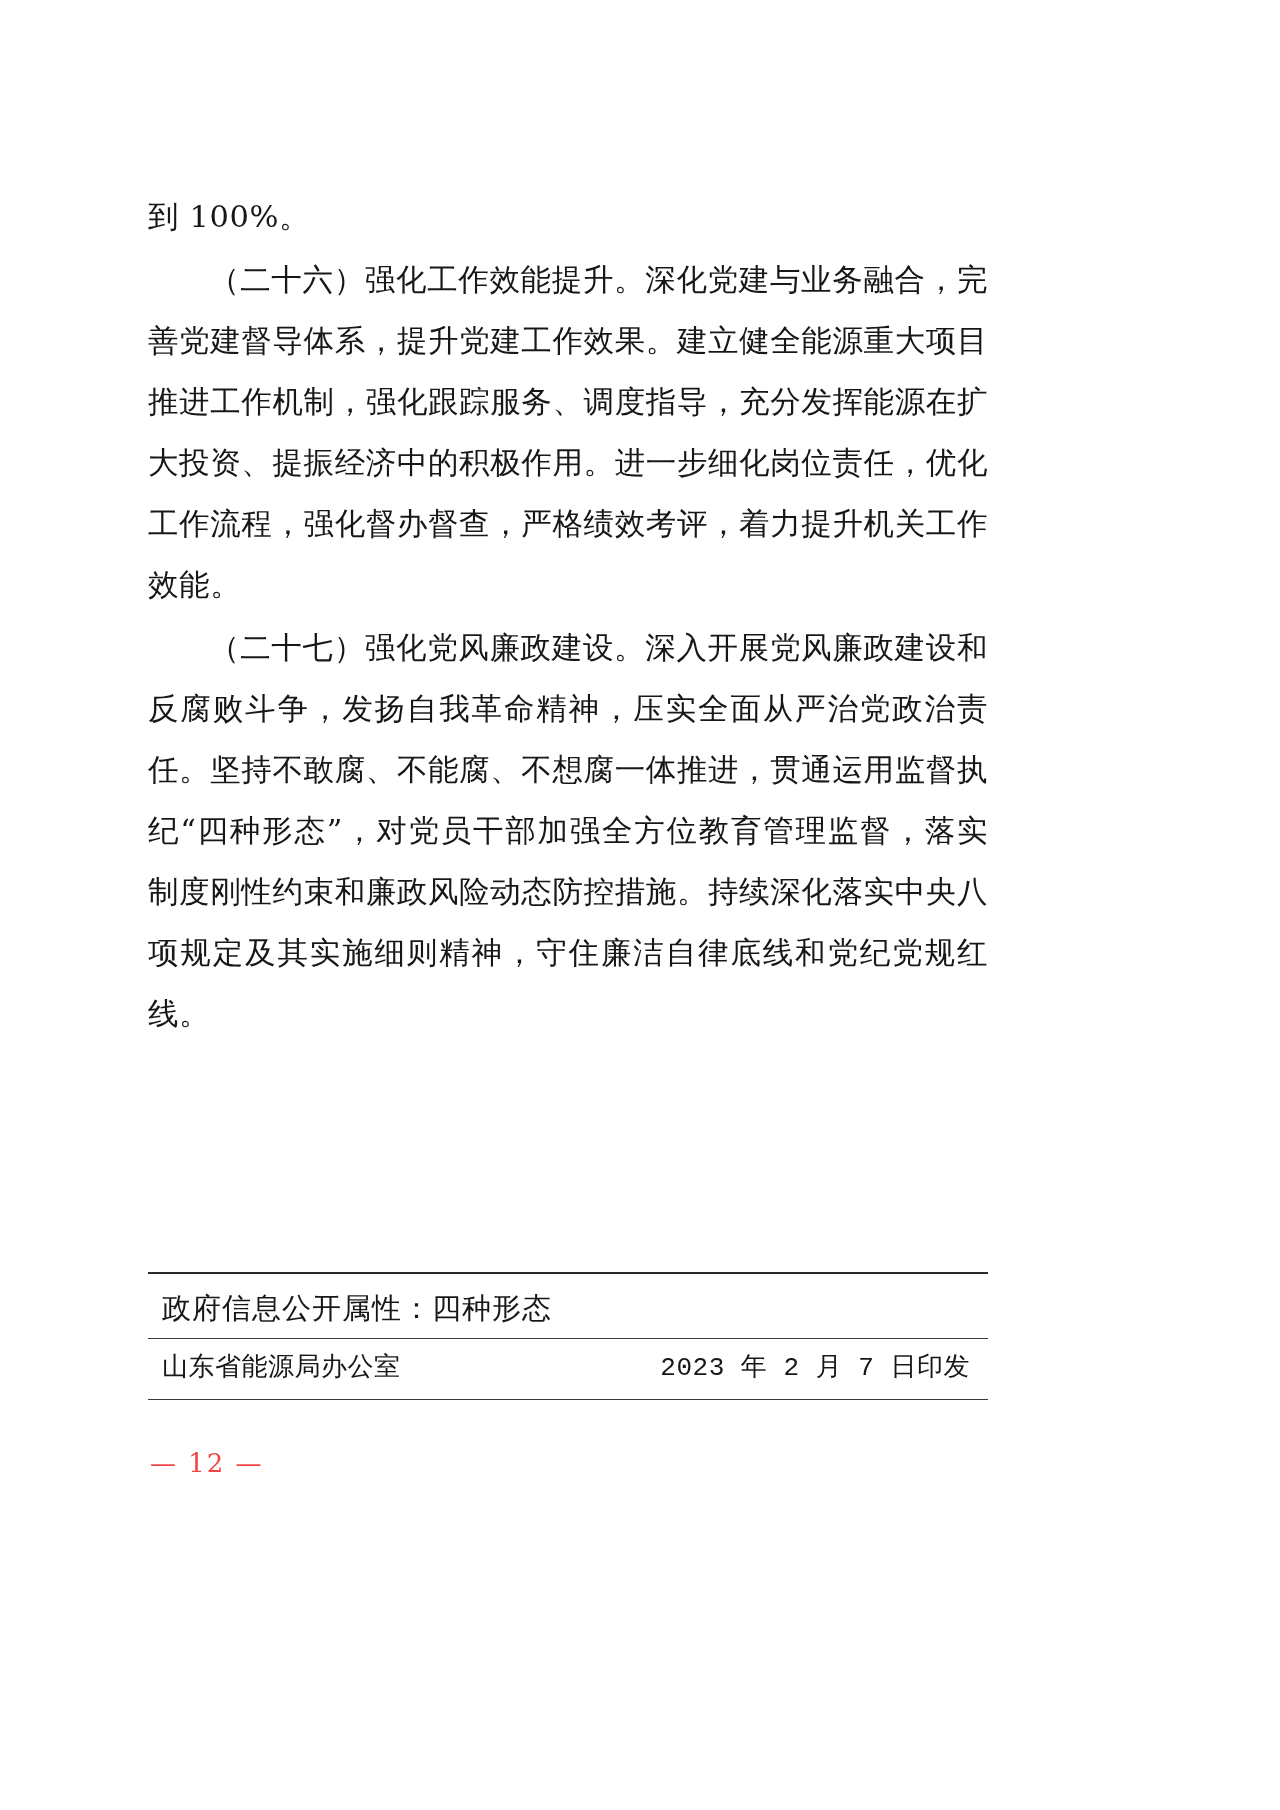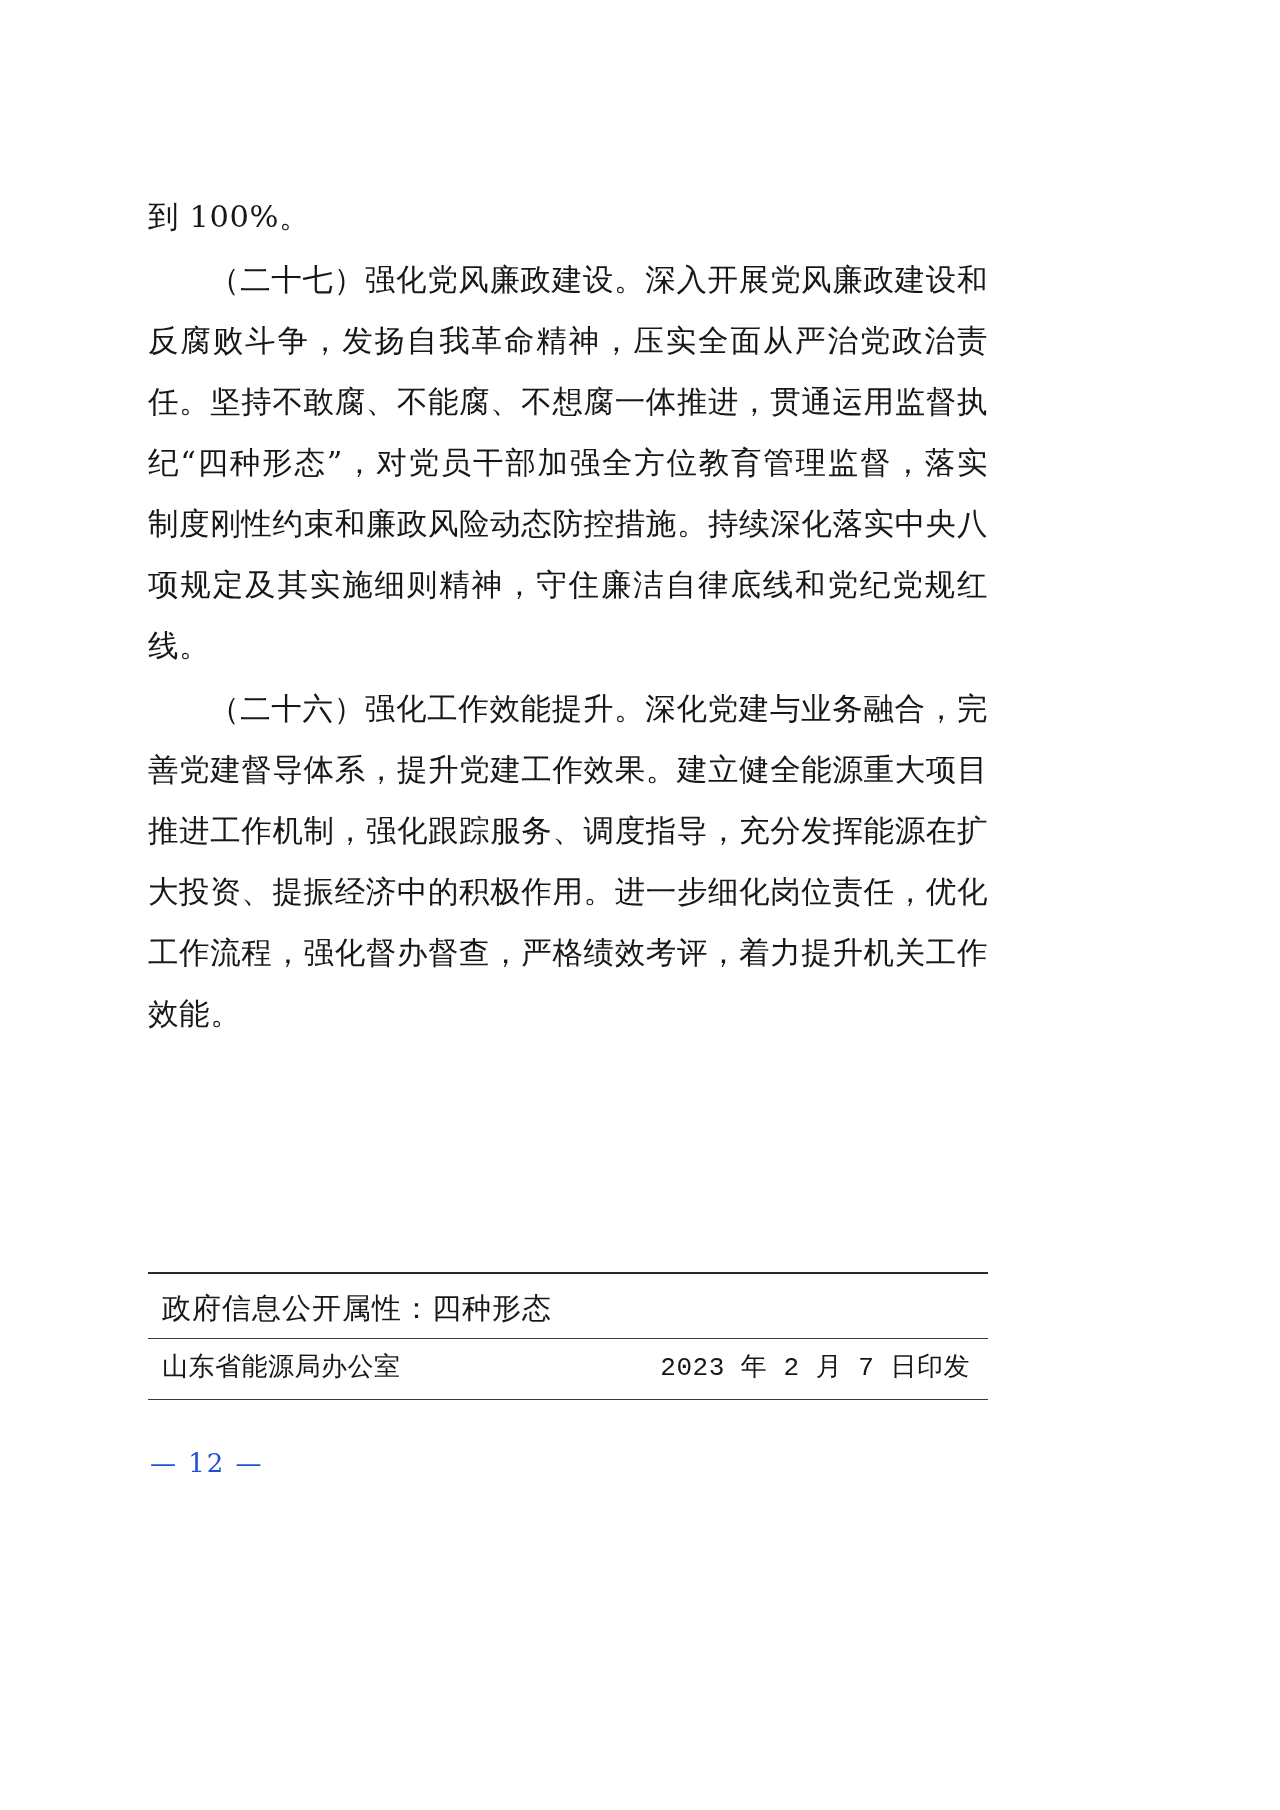--- a/index.html
+++ b/index.html
@@ -79,33 +79,33 @@
     letter-spacing: 0.5px;
   }
   .page-number {
     position: absolute;
     left: 148px;
     top: 1448px;
     width: 840px;
     text-align: left;
     font-size: 26px;
     letter-spacing: 2px;
-    color: #1d4ed8;
+    color: #ef4444;
     padding-left: 2px;
   }
 </style>
 </head>
 <body>
 
 <div class="page">
 
   <div class="content">
     <p class="para">到 100%。</p>
+    <p class="para indent">（二十六）强化工作效能提升。深化党建与业务融合，完善党建督导体系，提升党建工作效果。建立健全能源重大项目推进工作机制，强化跟踪服务、调度指导，充分发挥能源在扩大投资、提振经济中的积极作用。进一步细化岗位责任，优化工作流程，强化督办督查，严格绩效考评，着力提升机关工作效能。</p>
     <p class="para indent">（二十七）强化党风廉政建设。深入开展党风廉政建设和反腐败斗争，发扬自我革命精神，压实全面从严治党政治责任。坚持不敢腐、不能腐、不想腐一体推进，贯通运用监督执纪“四种形态”，对党员干部加强全方位教育管理监督，落实制度刚性约束和廉政风险动态防控措施。持续深化落实中央八项规定及其实施细则精神，守住廉洁自律底线和党纪党规红线。</p>
-    <p class="para indent">（二十六）强化工作效能提升。深化党建与业务融合，完善党建督导体系，提升党建工作效果。建立健全能源重大项目推进工作机制，强化跟踪服务、调度指导，充分发挥能源在扩大投资、提振经济中的积极作用。进一步细化岗位责任，优化工作流程，强化督办督查，严格绩效考评，着力提升机关工作效能。</p>
   </div>
 
   <div class="footer">
     <div class="rule"></div>
     <div class="footer-attr">政府信息公开属性：四种形态</div>
     <div class="rule thin"></div>
     <div class="footer-row">
       <span class="left">山东省能源局办公室</span>
       <span class="right">2023 年 2 月 7 日印发</span>
     </div>

